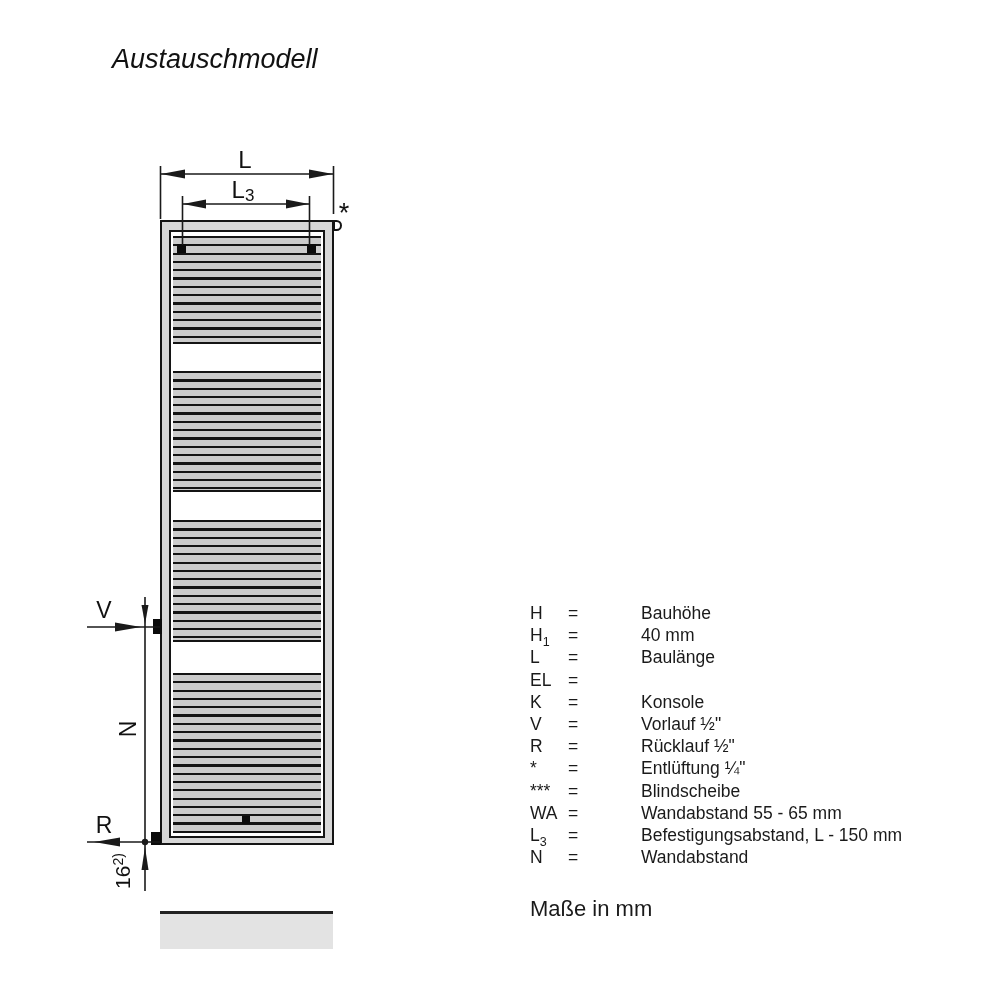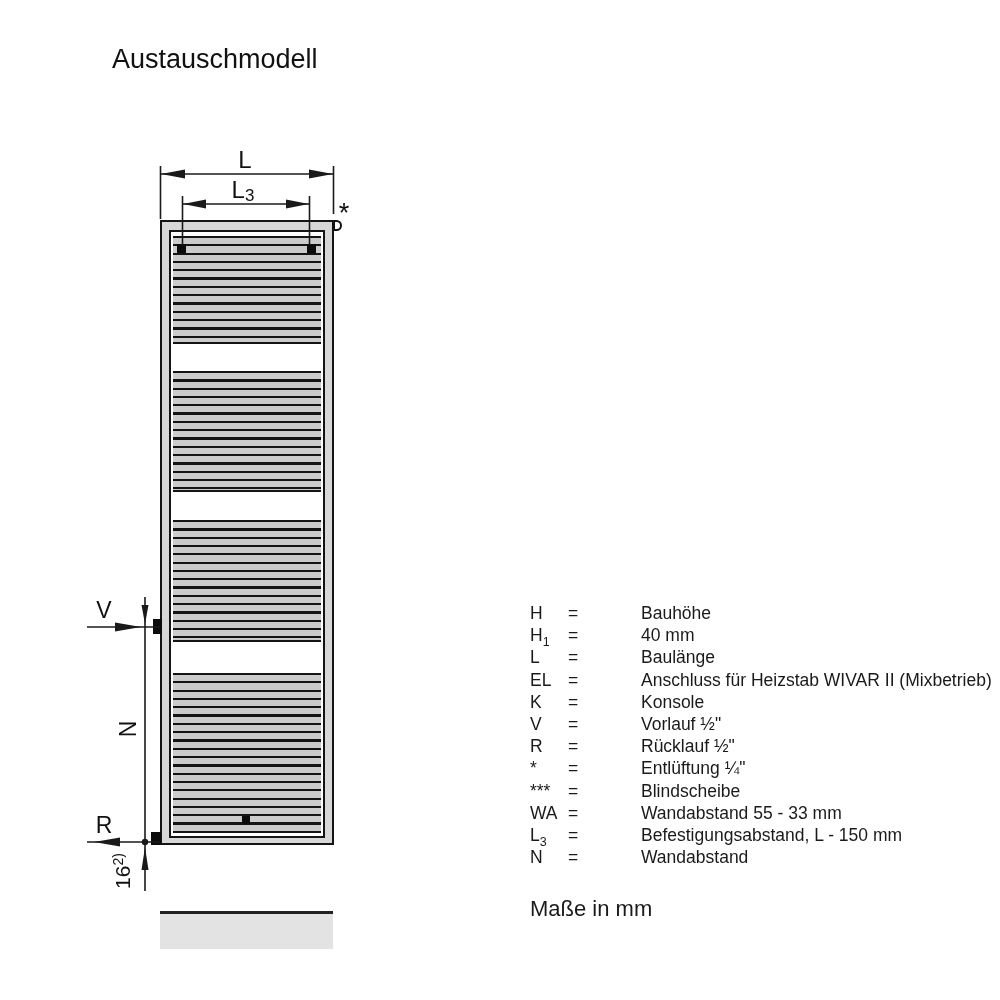--- a/index.html
+++ b/index.html
@@ -2,21 +2,21 @@
 <html><head>
 <meta charset="utf-8">
 <style>
   html,body{margin:0;padding:0;}
   body{
     width:1000px;height:1000px;position:relative;background:#ffffff;
     font-family:"Liberation Sans","DejaVu Sans",sans-serif;color:#1a1a1a;
     overflow:hidden;
   }
   
-  .title{position:absolute;left:112px;top:42px;font-size:27px;line-height:35px;color:#111;}
+  .title{position:absolute;left:112px;top:42px;font-size:27px;line-height:35px;color:#111;font-style:italic;}
   
   .rad-outer{position:absolute;left:160px;top:220px;width:174px;height:625px;
     background:#d7d7d7;border:2px solid #141414;box-sizing:border-box;}
   .rad-inner{position:absolute;left:169px;top:230px;width:156px;height:608px;
     background:#ffffff;border:2px solid #141414;box-sizing:border-box;}
   .tubes{position:absolute;left:2px;width:148px;
     background:repeating-linear-gradient(to bottom,#141414 0px,#141414 2.2px,#cbcbcb 2.2px,#cbcbcb 8.3px);
     border-bottom:2px solid #141414;box-sizing:border-box;}
   .tg-a{top:4px;height:108px;}
   .tg-b{top:139px;height:121px;}
@@ -115,21 +115,20 @@
     <span class="ldesc">40 mm</span>
   </div>
   <div class="lrow">
     <span class="lsym"><span>L</span><sub></sub></span>
     <span class="leq">=</span>
     <span class="ldesc">Baulänge</span>
   </div>
   <div class="lrow">
     <span class="lsym"><span>EL</span><sub></sub></span>
     <span class="leq">=</span>
-    <span class="ldesc">Anschluss für Heizstab WIVAR II (Mixbetrieb)</span>
   </div>
   <div class="lrow">
     <span class="lsym"><span>K</span><sub></sub></span>
     <span class="leq">=</span>
     <span class="ldesc">Konsole</span>
   </div>
   <div class="lrow">
     <span class="lsym"><span>V</span><sub></sub></span>
     <span class="leq">=</span>
     <span class="ldesc">Vorlauf ½"</span>
@@ -145,21 +144,21 @@
     <span class="ldesc">Entlüftung ¼"</span>
   </div>
   <div class="lrow">
     <span class="lsym"><span>***</span><sub></sub></span>
     <span class="leq">=</span>
     <span class="ldesc">Blindscheibe</span>
   </div>
   <div class="lrow">
     <span class="lsym"><span>WA</span><sub></sub></span>
     <span class="leq">=</span>
-    <span class="ldesc">Wandabstand 55 - 33 mm</span>
+    <span class="ldesc">Wandabstand 55 - 65 mm</span>
   </div>
   <div class="lrow">
     <span class="lsym"><span>L</span><sub>3</sub></span>
     <span class="leq">=</span>
     <span class="ldesc">Befestigungsabstand, L - 150 mm</span>
   </div>
   <div class="lrow">
     <span class="lsym"><span>N</span><sub></sub></span>
     <span class="leq">=</span>
     <span class="ldesc">Wandabstand</span>

